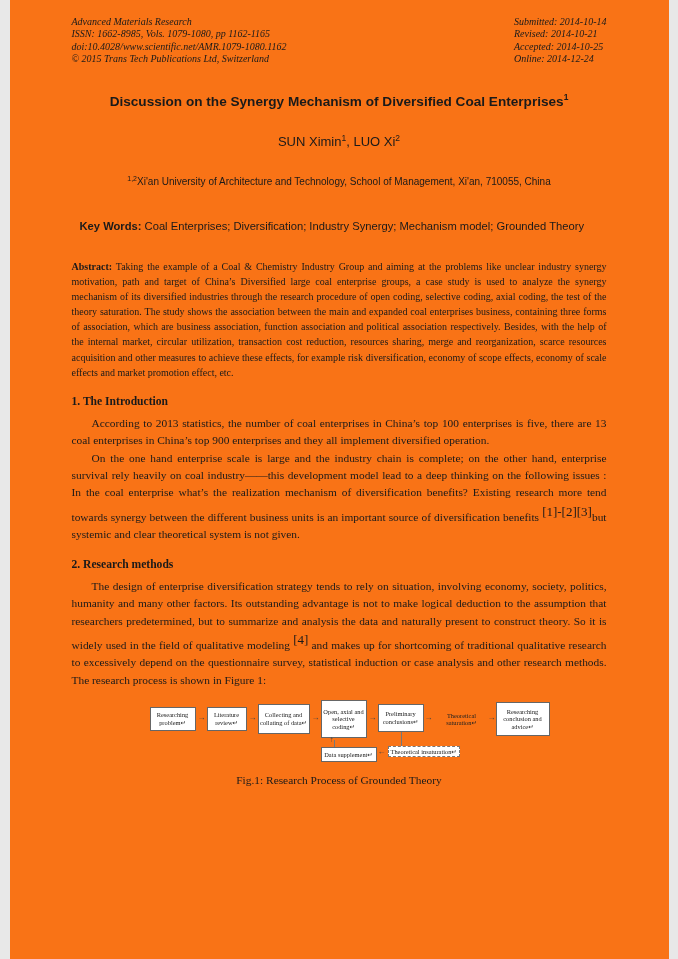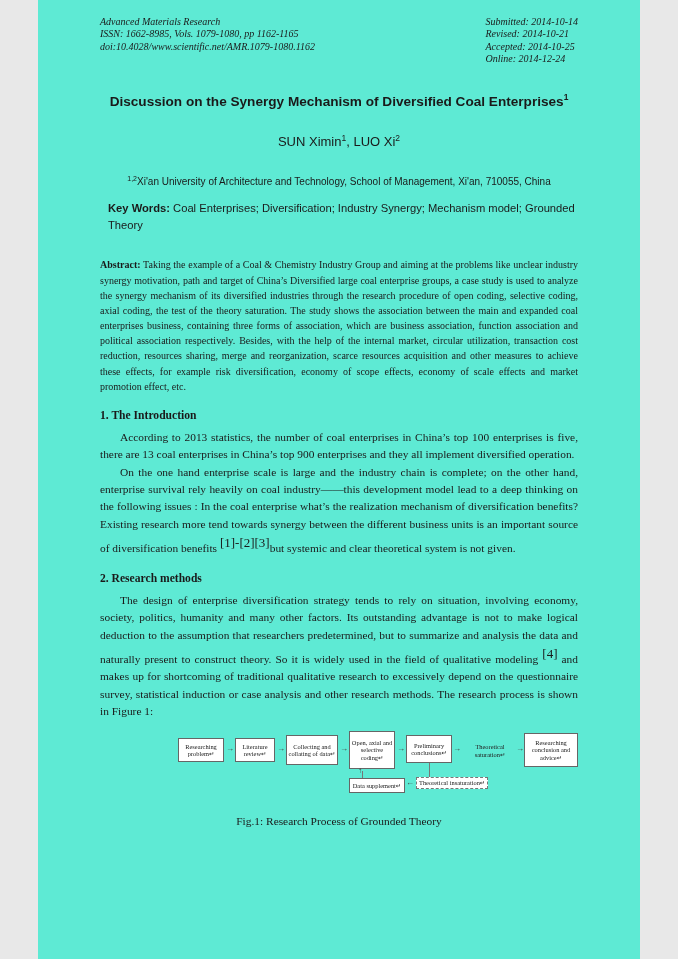--- a/index.html
+++ b/index.html
@@ -1,68 +1,69 @@
 <!DOCTYPE html>
 <html><head>
 <meta charset="utf-8">
 <style>
   html, body { margin:0; padding:0; background:#e8e8e8; }
   .page {
-    position:relative; width:602px; height:959px; margin:0 auto;
-    background:#5eead4; overflow:hidden; color:#1a1a1a;
+    position:relative; width:659px; height:959px; margin:0 auto;
+    background:#f97316; overflow:hidden; color:#1a1a1a;
     font-family:"Liberation Serif", serif;
   }
   .content { padding:16px 62px 0 62px; }
 
   
   .hdr { display:flex; justify-content:space-between; font-style:italic; font-size:10px; line-height:1.24; }
   .hdr .right { text-align:left; }
 
   
   .title { text-align:center; font-family:"Liberation Sans", sans-serif; font-weight:bold; font-size:13.6px; margin:26px 0 0 0; }
   .title sup { font-size:8.5px; }
   .authors { text-align:center; font-family:"Liberation Sans", sans-serif; font-size:13px; margin-top:25px; }
   .authors sup { font-size:8.5px; }
   .affiliation { text-align:center; font-family:"Liberation Sans", sans-serif; font-size:10px; margin-top:26px; }
   .affiliation sup { font-size:7px; }
 
-  .keywords { font-family:"Liberation Sans", sans-serif; font-size:11.2px; line-height:1.5; margin-top:12px; text-align:left;padding-left:8px; }
+  .keywords { font-family:"Liberation Sans", sans-serif; font-size:11.2px; line-height:1.5; margin-top:30px; text-align:left;padding-left:8px; }
   .keywords b { font-weight:bold; }
 
   .abstract { font-size:10px; line-height:1.52; text-align:justify; margin-top:24px; }
   .abstract b { font-weight:bold; }
 
   h2.sec { font-size:11.6px; font-weight:bold; margin:15px 0 7px 0; font-family:"Liberation Serif", serif; }
   p.body { font-size:11.4px; line-height:1.52; text-align:justify; margin:0; text-indent:20px; }
   sup.cite { font-size:13px; }
 
   
   .figure { margin-top:8px; }
   .diagram { position:relative; width:554px; height:70px; margin:0 auto;
              font-family:"Liberation Serif", serif; font-size:6.4px; line-height:1.18; color:#222; }
   .fbox { position:absolute; border:1px solid #666; background:#fff;
           display:flex; align-items:center; justify-content:center; text-align:center;
           padding:1px; box-sizing:border-box; }
   .flabel { position:absolute; text-align:center; }
   .flabel.dashed { border:1px dashed #777; padding:1px 2px; background:#fff; }
   .farrow { position:absolute; font-size:8px; color:#444; line-height:1; }
   .fline-v { position:absolute; border-left:1px solid #777; width:0; }
-  .caption { text-align:center; font-size:11.4px; margin-top:17px; }
+  .caption { text-align:center; font-size:11.4px; margin-top:7px; }
 </style>
 </head>
 <body>
 
 <div class="page">
   <div class="content">
 
     <div class="hdr">
       <div class="left">
         <div>Advanced Materials Research</div>
         <div>ISSN: 1662-8985, Vols. 1079-1080, pp 1162-1165</div>
         <div>doi:10.4028/www.scientific.net/AMR.1079-1080.1162</div>
+        <div>© 2015 Trans Tech Publications Ltd, Switzerland</div>
       </div>
       <div class="right">
         <div>Submitted: 2014-10-14</div>
         <div>Revised: 2014-10-21</div>
         <div>Accepted: 2014-10-25</div>
         <div>Online: 2014-12-24</div>
       </div>
     </div>
 
     <h1 class="title"><span>Discussion on the Synergy Mechanism of Diversified Coal Enterprises</span><sup>1</sup></h1>

